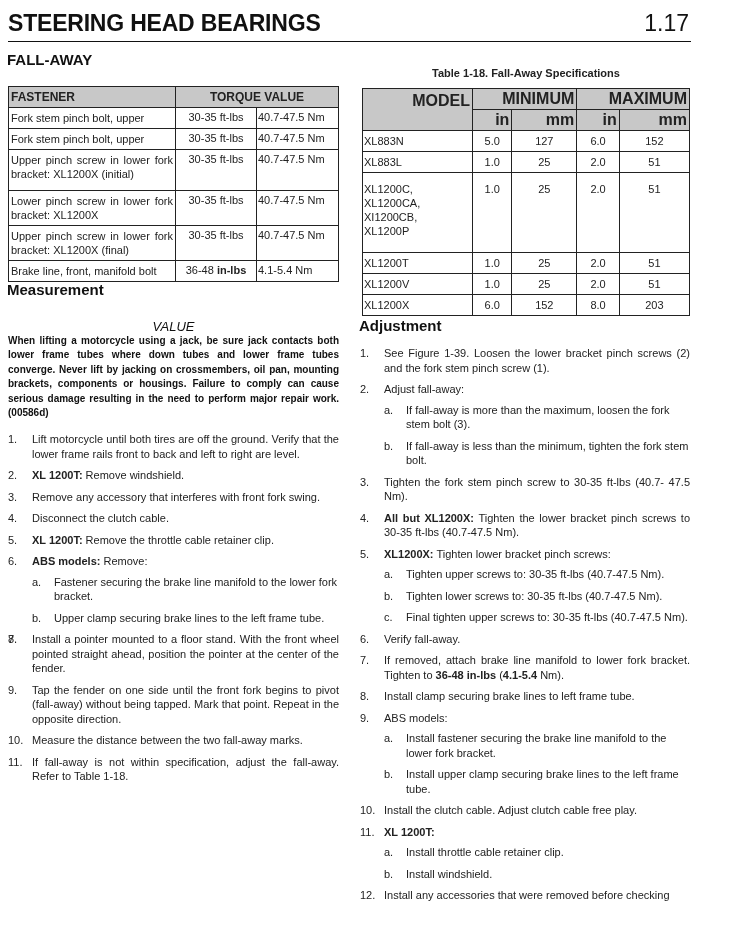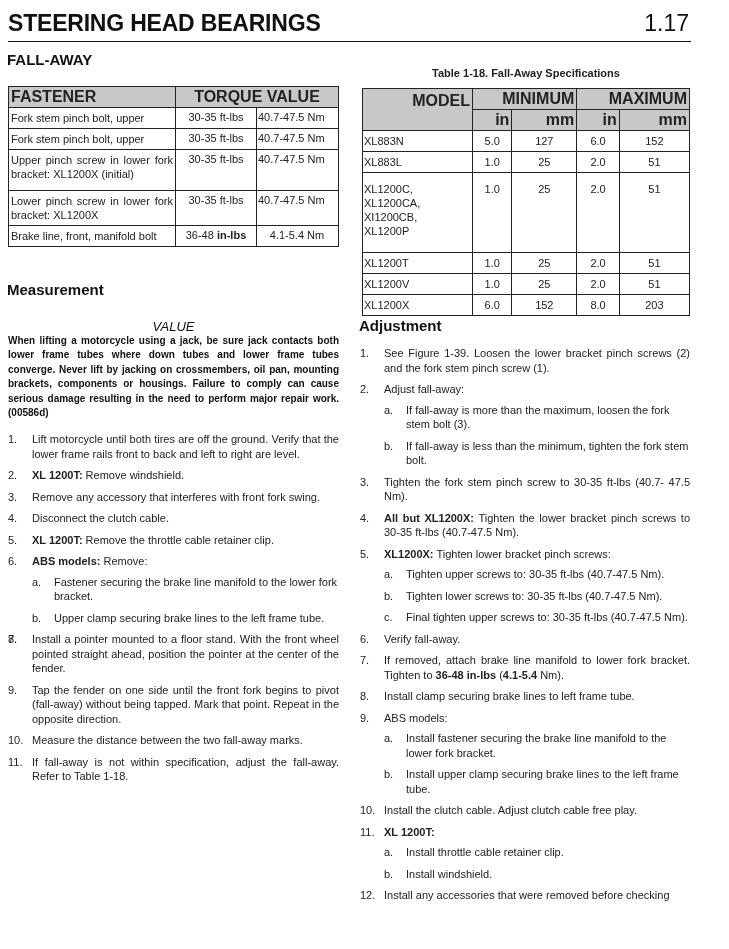--- a/index.html
+++ b/index.html
@@ -15,27 +15,27 @@
     .measurement-title { left: 7px; top: 281px; font-size: 15px; }
     .adjustment-title { left: 359px; top: 317px; font-size: 15px; }
 
     .table-caption { position: absolute; left: 362px; top: 67px; width: 328px; text-align: center; font-size: 11px; font-weight: bold; color: #222; }
 
     table { border-collapse: collapse; position: absolute; font-size: 11px; color: #222; }
     td, th { border: 1px solid #222; vertical-align: top; padding: 1px 2px; }
     th { background: #c8c8c8; font-weight: bold; }
 
     .torque-table { left: 8px; top: 86px; width: 331px; }
-    .torque-table th { height: 21px; vertical-align: middle; font-size: 16px; }
+    .torque-table th { height: 21px; vertical-align: middle; font-size: 12px; }
     .torque-table th.fastener-h { text-align: left; padding-left: 2px; }
     .torque-table th.torque-h { text-align: center; }
     .torque-table td.fastener { width: 167px; text-align: justify; line-height: 14px; padding: 3px 2px; }
     .torque-table td.ft { width: 81px; text-align: center; padding-top: 3px; }
     .torque-table td.nm { padding-top: 3px; padding-left: 1px; }
-    .torque-table td.nm.center { text-align: center; }
+    .torque-table td.nm.center { text-align: left; }
     .row-single td { height: 20px; }
     .row-double td { height: 35px; }
     .row-triple td { height: 40px; overflow: hidden; }
     .clip { height: 34px; overflow: hidden; display: block; }
 
     .spec-table { left: 362px; top: 88px; width: 328px; }
     .spec-table th { text-align: right; vertical-align: middle; height: 21px; font-size: 16px; }
     .spec-table td { text-align: center; height: 21px; vertical-align: middle; padding: 0 2px; }
     .spec-table td.model { text-align: left; width: 110px; padding-left: 1px; }
     .spec-table tr.tall td { height: 80px; vertical-align: top; padding-top: 9px; line-height: 14px; }
@@ -83,20 +83,25 @@
           <span class="clip">Upper pinch screw in lower fork bracket: XL1200X (initial)</span>
         </td>
     <td class="ft">30-35 ft-lbs</td>
     <td class="nm">40.7-47.5 Nm</td>
   </tr>
   <tr class="row-double">
     <td class="fastener">Lower pinch screw in lower fork bracket: XL1200X</td>
     <td class="ft">30-35 ft-lbs</td>
     <td class="nm">40.7-47.5 Nm</td>
   </tr>
+  <tr class="row-double">
+    <td class="fastener">Upper pinch screw in lower fork bracket: XL1200X (final)</td>
+    <td class="ft">30-35 ft-lbs</td>
+    <td class="nm">40.7-47.5 Nm</td>
+  </tr>
   <tr class="row-single">
     <td class="fastener">Brake line, front, manifold bolt</td>
     <td class="ft"><span>36-48 </span><b>in-lbs</b></td>
     <td class="nm center">4.1-5.4 Nm</td>
   </tr>
 </tbody>
   </table>
 
 <div class="h-section measurement-title">Measurement</div>
 

